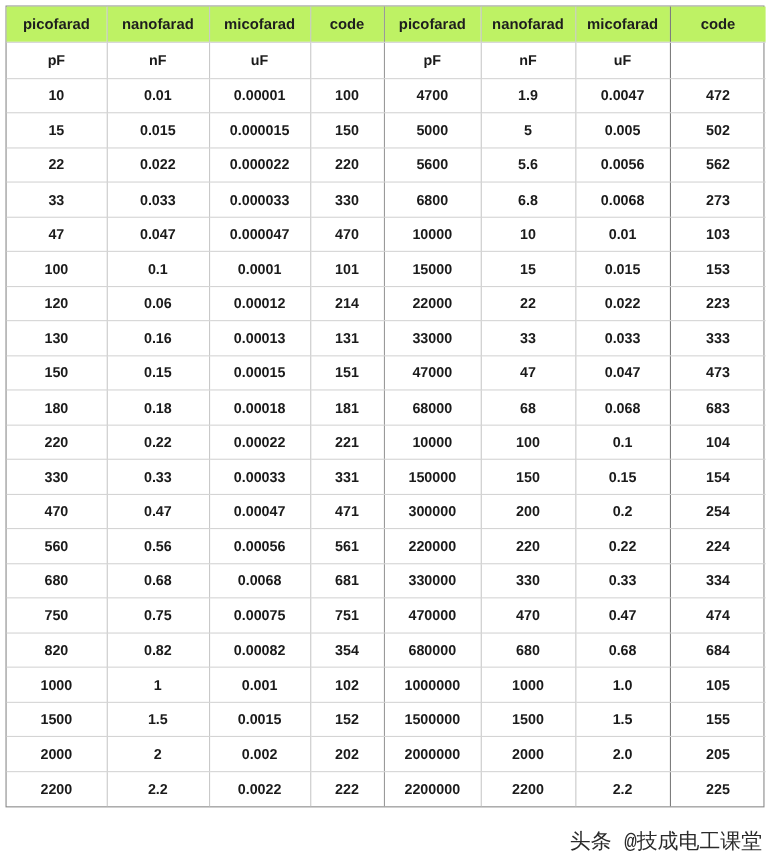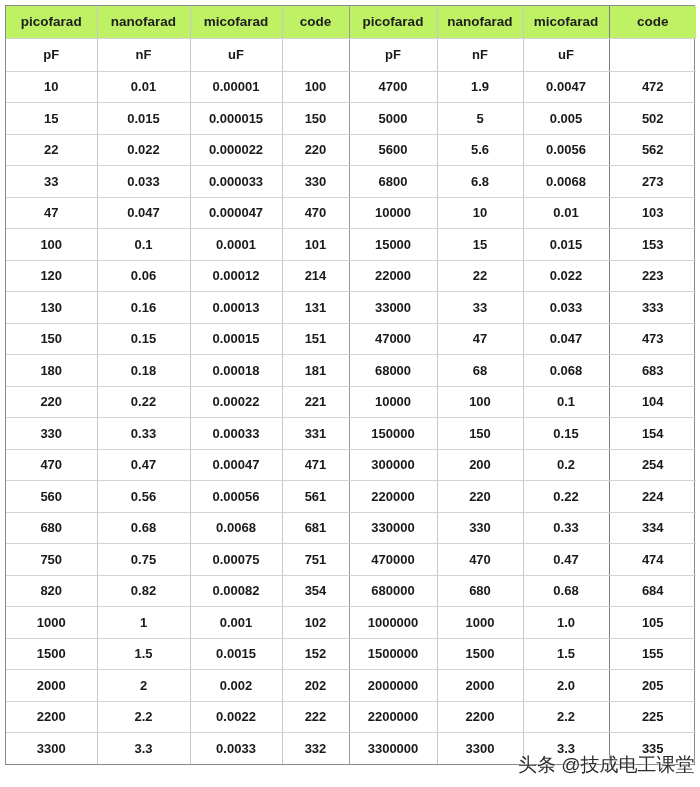--- a/index.html
+++ b/index.html
@@ -61,21 +61,21 @@
   col.c3 { width: 67px; }
   col.c4 { width: 88px; }
   col.c5 { width: 86px; }
   col.c6 { width: 86px; }
   col.c7 { width: 87px; }
 
   .watermark {
     position: absolute;
     left: 518px;
     top: 752px;
-    font-family: Liberation Sans, sans-serif;
+    font-family: Liberation Mono, monospace;
     font-size: 19px;
     color: #2b2b2b;
     letter-spacing: 0px;
     text-shadow: 0 0 2px #ffffff, 0 0 2px #ffffff;
     white-space: nowrap;
     pointer-events: none;
   }
 </style>
 </head>
 <body>
@@ -318,27 +318,17 @@
         <tr>
           <td class="col-0">2200</td>
           <td class="col-1">2.2</td>
           <td class="col-2">0.0022</td>
           <td class="col-3">222</td>
           <td class="col-4">2200000</td>
           <td class="col-5">2200</td>
           <td class="col-6">2.2</td>
           <td class="col-7">225</td>
         </tr>
-        <tr>
-          <td class="col-0">3300</td>
-          <td class="col-1">3.3</td>
-          <td class="col-2">0.0033</td>
-          <td class="col-3">332</td>
-          <td class="col-4">3300000</td>
-          <td class="col-5">3300</td>
-          <td class="col-6">3.3</td>
-          <td class="col-7">335</td>
-        </tr>
       </tbody>
   </table>
 </div>
 
 <div class="watermark">头条 @技成电工课堂</div>
 
 </body></html>

